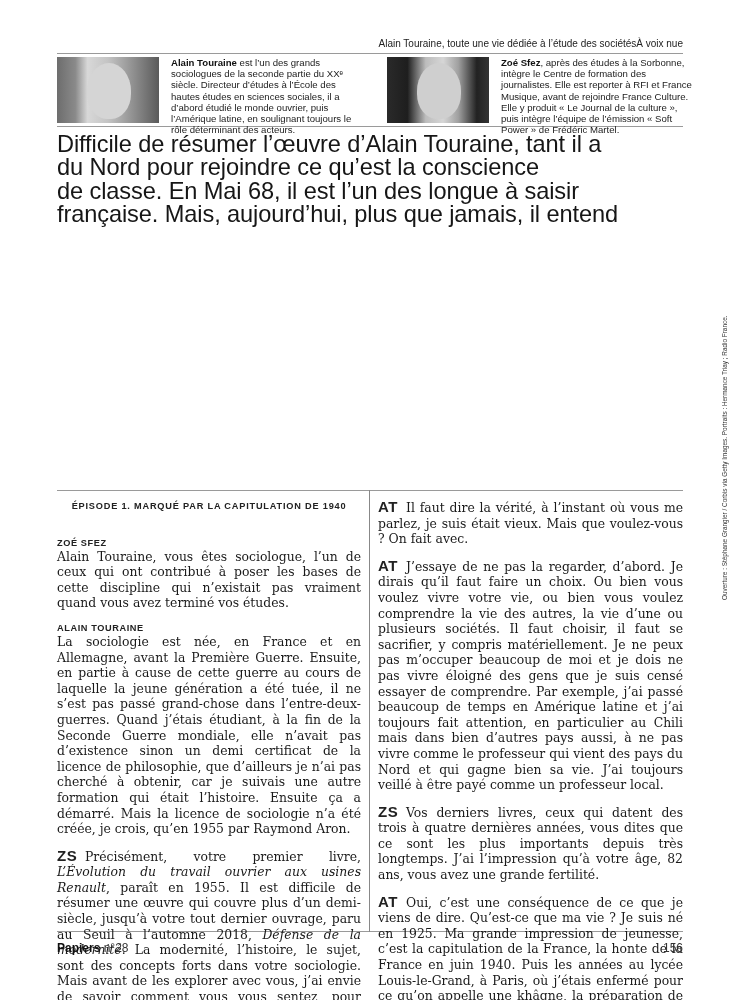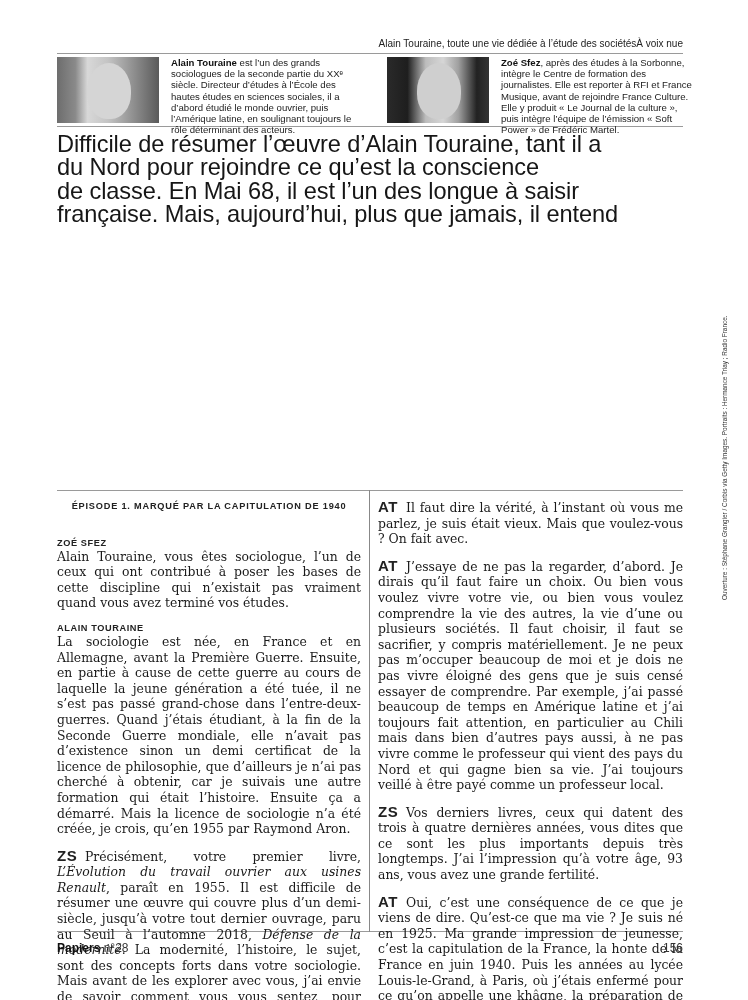--- a/index.html
+++ b/index.html
@@ -80,20 +80,20 @@
   <div class="speaker sans">ZOÉ SFEZ</div>
   <p class="para">Alain Touraine, vous êtes sociologue, l’un de ceux qui ont contribué à poser les bases de cette discipline qui n’existait pas vraiment quand vous avez terminé vos études.</p>
   <div class="speaker sans">ALAIN TOURAINE</div>
   <p class="para">La sociologie est née, en France et en Allemagne, avant la Première Guerre. Ensuite, en partie à cause de cette guerre au cours de laquelle la jeune génération a été tuée, il ne s’est pas passé grand-chose dans l’entre-deux-guerres. Quand j’étais étudiant, à la fin de la Seconde Guerre mondiale, elle n’avait pas d’existence sinon un demi certificat de la licence de philosophie, que d’ailleurs je n’ai pas cherché à obtenir, car je suivais une autre formation qui était l’histoire. Ensuite ça a démarré. Mais la licence de sociologie n’a été créée, je crois, qu’en 1955 par Raymond Aron.</p>
   <p class="para"><span class="tag sans">ZS</span><span>Précisément, votre premier livre, </span><i>L’Évolution du travail ouvrier aux usines Renault</i><span>, paraît en 1955. Il est difficile de résumer une œuvre qui couvre plus d’un demi-siècle, jusqu’à votre tout dernier ouvrage, paru au Seuil à l’automne 2018, </span><i>Défense de la modernité</i><span>. La modernité, l’histoire, le sujet, sont des concepts forts dans votre sociologie. Mais avant de les explorer avec vous, j’ai envie de savoir comment vous vous sentez, pour évoquer votre histoire et votre vie. C’est un exercice auquel vous êtes finalement peu habitué.</span></p>
 </div>
 
 <div class="col right serif">
   <p class="para"><span class="tag sans">AT</span><span>Il faut dire la vérité, à l’instant où vous me parlez, je suis était vieux. Mais que voulez-vous ? On fait avec.</span></p>
   <p class="para"><span class="tag sans">AT</span><span>J’essaye de ne pas la regarder, d’abord. Je dirais qu’il faut faire un choix. Ou bien vous voulez vivre votre vie, ou bien vous voulez comprendre la vie des autres, la vie d’une ou plusieurs sociétés. Il faut choisir, il faut se sacrifier, y compris matériellement. Je ne peux pas m’occuper beaucoup de moi et je dois ne pas vivre éloigné des gens que je suis censé essayer de comprendre. Par exemple, j’ai passé beaucoup de temps en Amérique latine et j’ai toujours fait attention, en particulier au Chili mais dans bien d’autres pays aussi, à ne pas vivre comme le professeur qui vient des pays du Nord et qui gagne bien sa vie. J’ai toujours veillé à être payé comme un professeur local.</span></p>
-  <p class="para"><span class="tag sans">ZS</span><span>Vos derniers livres, ceux qui datent des trois à quatre dernières années, vous dites que ce sont les plus importants depuis très longtemps. J’ai l’impression qu’à votre âge, 93 ans, vous avez une grande fertilité.</span></p>
+  <p class="para"><span class="tag sans">ZS</span><span>Vos derniers livres, ceux qui datent des trois à quatre dernières années, vous dites que ce sont les plus importants depuis très longtemps. J’ai l’impression qu’à votre âge, 82 ans, vous avez une grande fertilité.</span></p>
   <p class="para"><span class="tag sans">AT</span><span>Oui, c’est une conséquence de ce que je viens de dire. Qu’est-ce que ma vie ? Je suis né en 1925. Ma grande impression de jeunesse, c’est la capitulation de la France, la honte de la France en juin 1940. Puis les années au lycée Louis-le-Grand, à Paris, où j’étais enfermé pour ce qu’on appelle une khâgne, la préparation de l’École normale, et enfin l’entrée à l’École normale au moment de la Libération de Paris.</span></p>
 </div>
 
 <div class="footer sans">
   <span><b>Papiers</b><span> n°28</span></span>
   <span>156</span>
 </div>
 
 </body></html>

